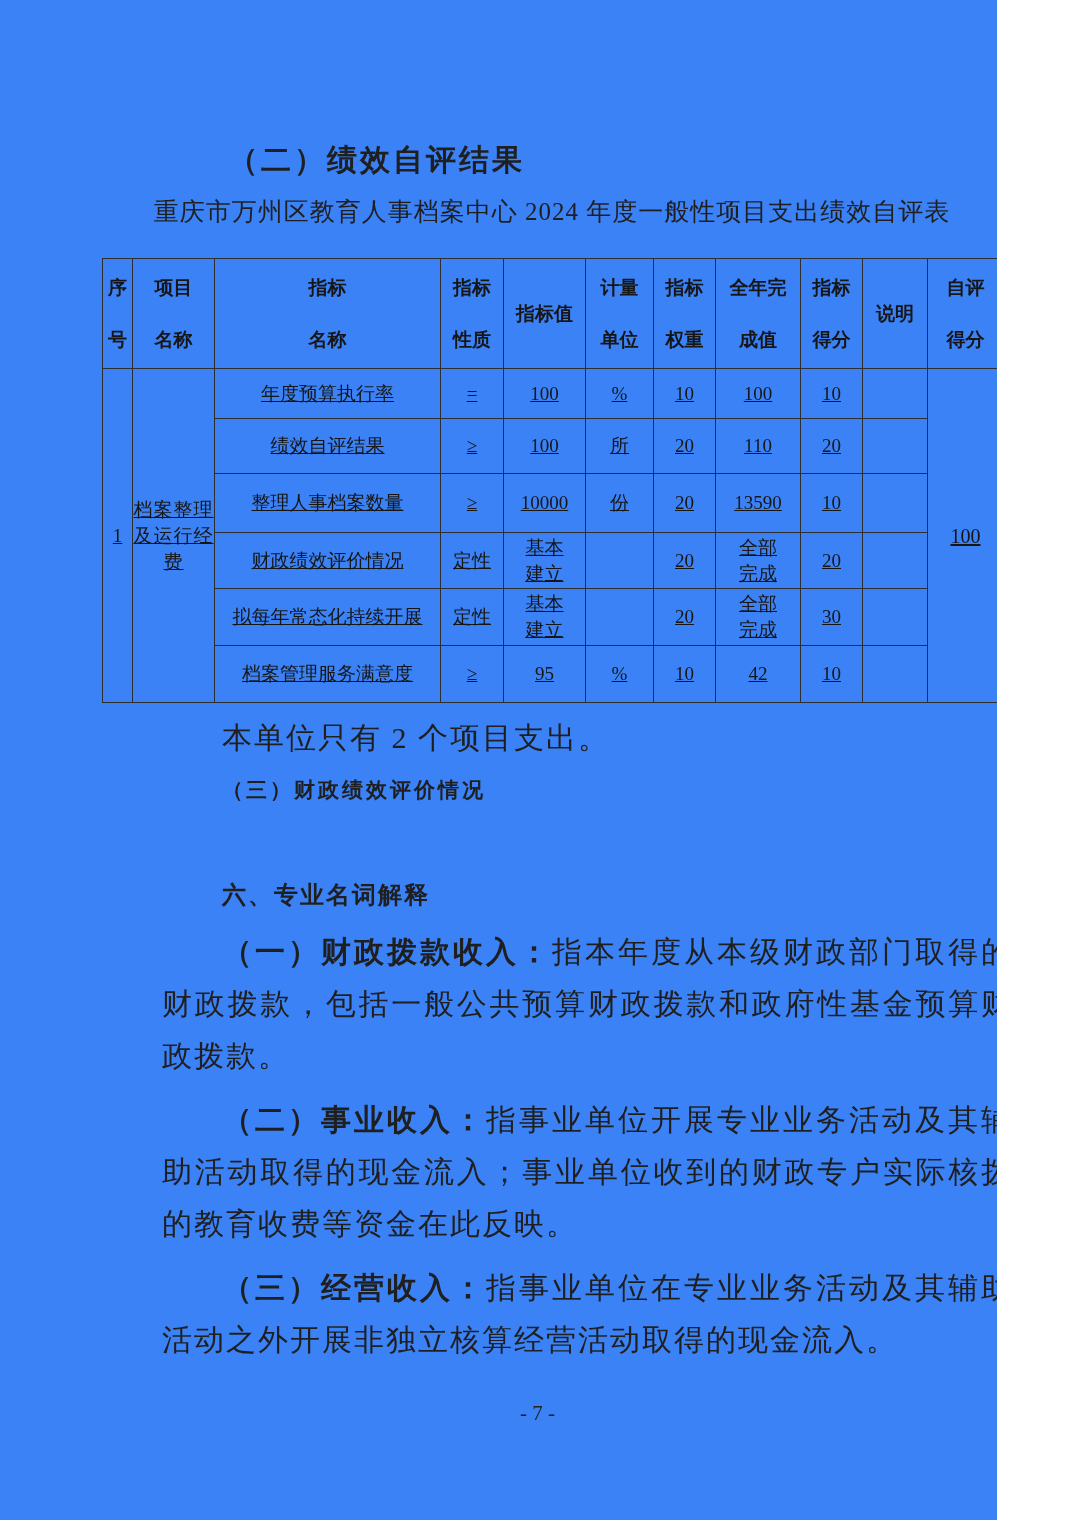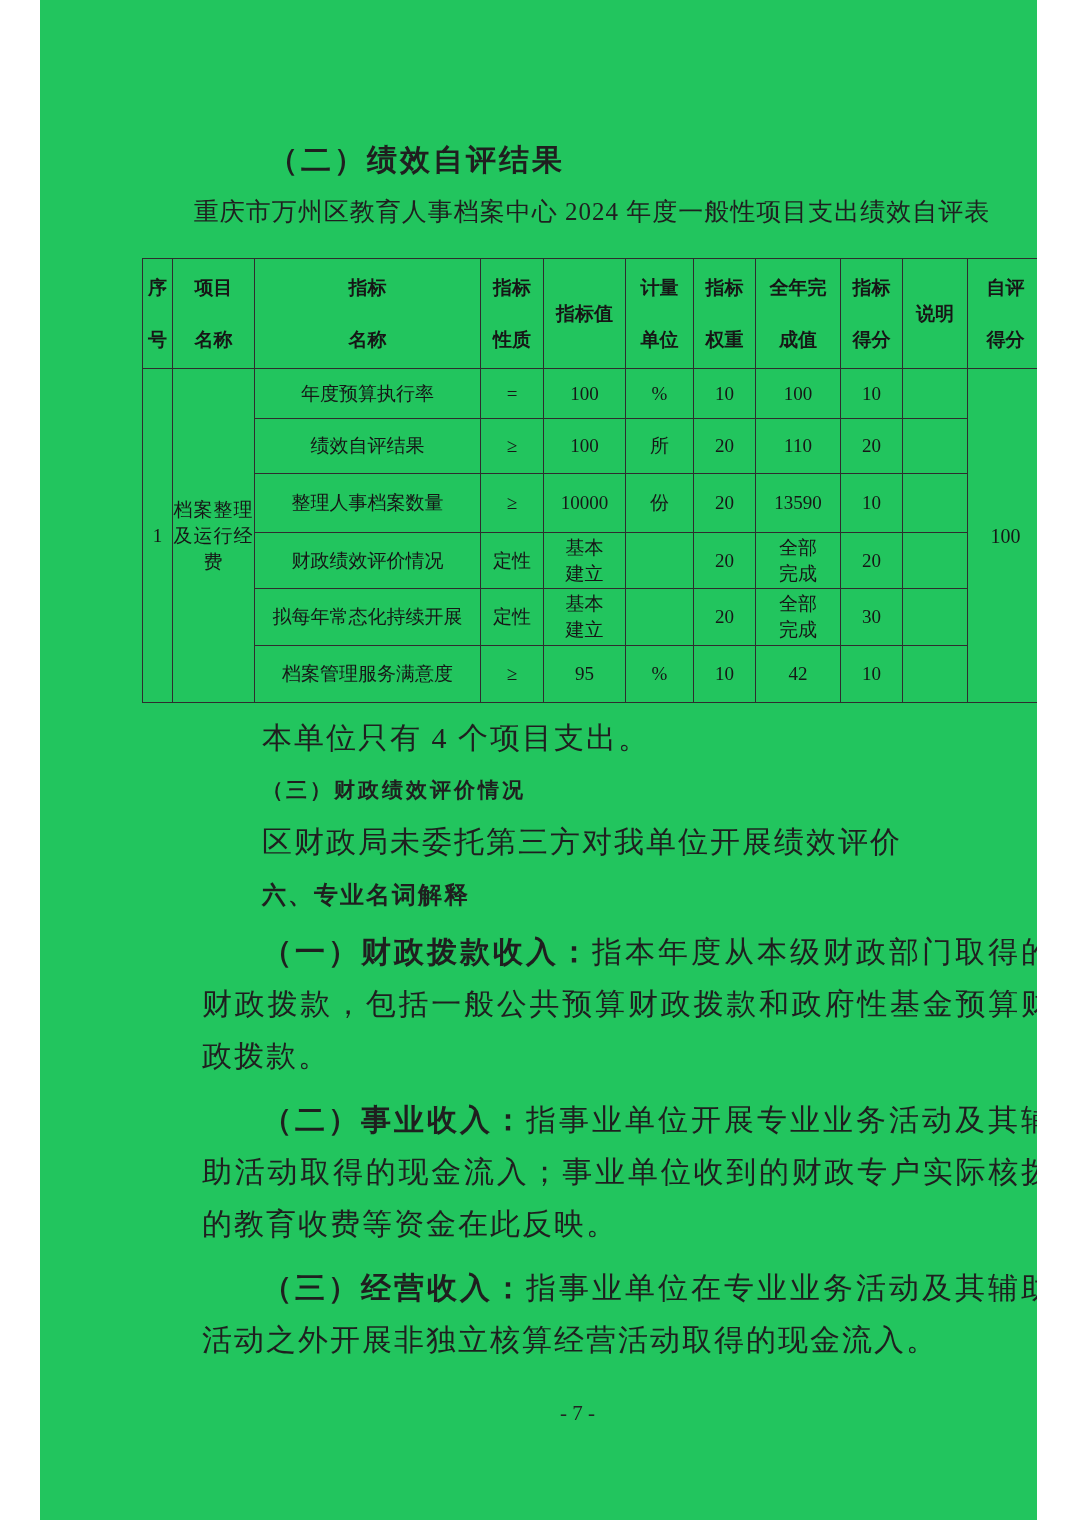--- a/index.html
+++ b/index.html
@@ -12,23 +12,22 @@
     height: 1520px;
     position: relative;
     font-family: "Liberation Serif", "DejaVu Serif", serif;
     color: #1f1f1f;
   }
   .page {
     position: absolute;
     left: 0; top: 0;
     width: 997px;
     height: 1520px;
-    background: #22c55e;
+    background: #3b82f6;
     overflow: hidden;
-    margin-left: 40px;
   }
 
   
   .h2-heading {
     position: absolute;
     left: 162px;
     top: 134px;
     width: 851px;
     text-indent: 66px;
     font-size: 30px;
@@ -70,20 +69,21 @@
   table.perf th {
     font-family: "Liberation Sans", "DejaVu Sans", sans-serif;
     font-weight: 600;
     white-space: pre-line;
     line-height: 52px;
     font-size: 19px;
   }
   table.perf td {
     line-height: 26px;
     white-space: pre-line;
+    text-decoration: underline;
   }
   td.project-cell {
     padding: 0 10px;
     line-height: 28px;
     letter-spacing: 1px;
   }
   td.selfscore-cell { font-size: 20px; }
 
   
   .para {
@@ -259,25 +259,24 @@
       <td>95</td>
       <td>%</td>
       <td>10</td>
       <td>42</td>
       <td>10</td>
       <td></td>
     </tr>
   </tbody>
     </table>
 
-  <p class="para" style="top:712px">本单位只有 4 个项目支出。</p>
+  <p class="para" style="top:712px">本单位只有 2 个项目支出。</p>
 
   <p class="h3-heading" style="top:764px">（三）财政绩效评价情况</p>
 
-  <p class="para" style="top:816px">区财政局未委托第三方对我单位开展绩效评价</p>
 
   <p class="hei-heading" style="top:869px">六、专业名词解释</p>
 
   <div class="glossary">
     <p><b>（一）财政拨款收入：</b><span>指本年度从本级财政部门取得的财政拨款，包括一般公共预算财政拨款和政府性基金预算财政拨款。</span></p>
     <p><b>（二）事业收入：</b><span>指事业单位开展专业业务活动及其辅助活动取得的现金流入；事业单位收到的财政专户实际核拨的教育收费等资金在此反映。</span></p>
     <p><b>（三）经营收入：</b><span>指事业单位在专业业务活动及其辅助活动之外开展非独立核算经营活动取得的现金流入。</span></p>
   </div>
 
   <div class="footer">- 7 -</div>

